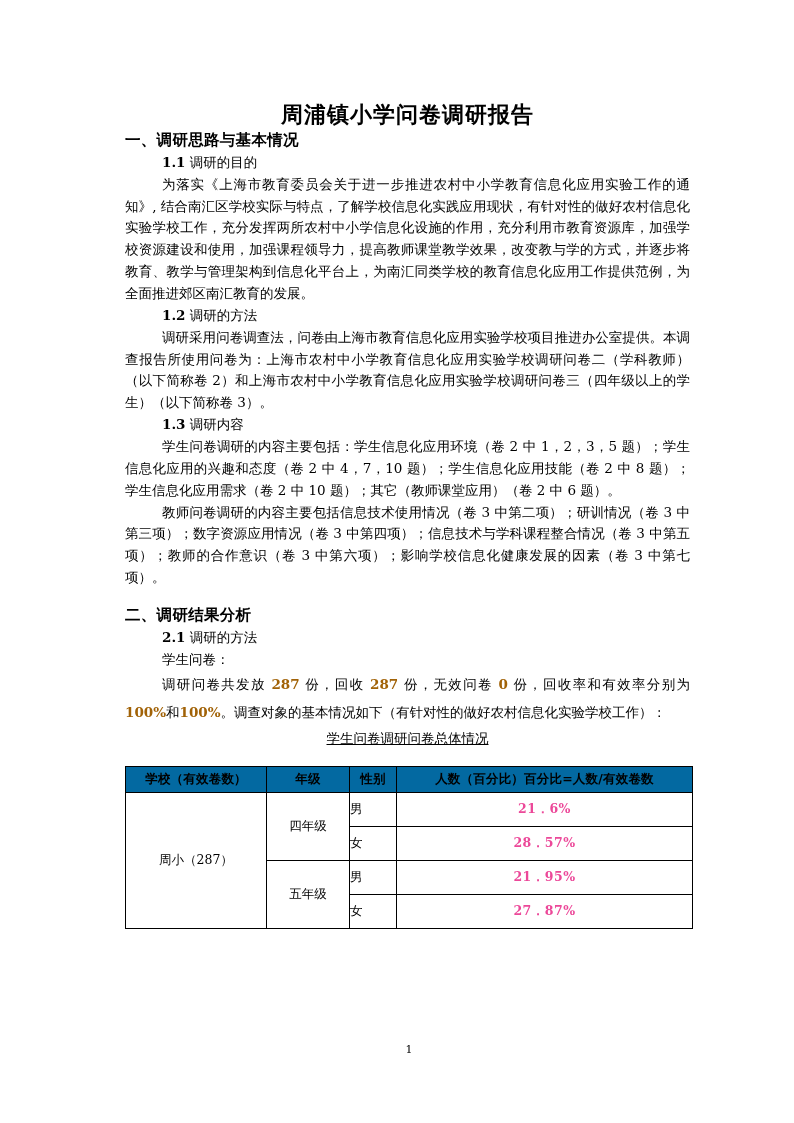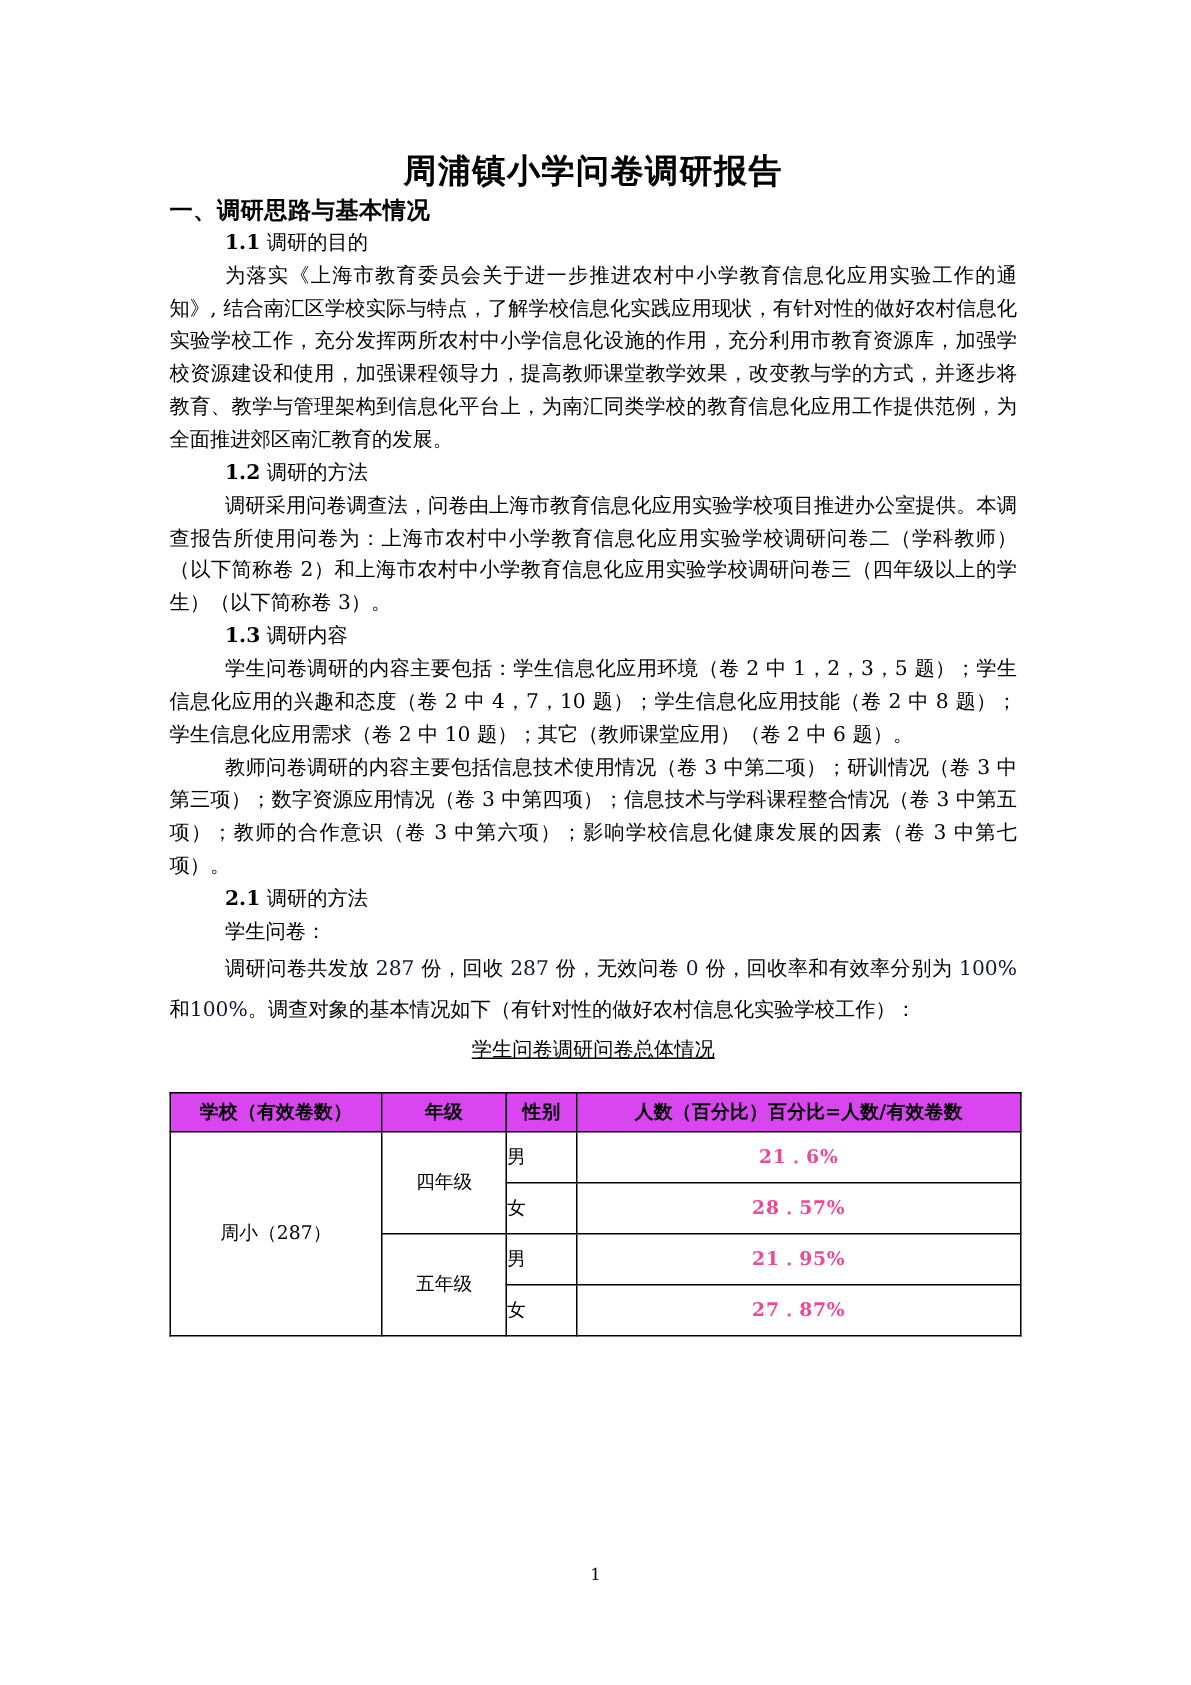--- a/index.html
+++ b/index.html
@@ -11,21 +11,21 @@
     width: 794px;
     height: 1123px;
     position: relative;
     font-family: "DejaVu Serif", "Liberation Serif", serif;
     color: #000000;
     overflow: hidden;
   }
 
   .page {
     position: absolute;
-    left: 0;
+    left: 12px;
     top: 0;
     width: 695px;
     height: 1123px;
     background: #ffffff;
   }
 
   .content {
     position: absolute;
     left: 113px;
     top: 0;
@@ -76,22 +76,22 @@
     text-align: justify;
     text-justify: inter-ideograph;
     text-indent: 37px;
   }
 
   p.body.spaced {
     line-height: 2.05;
   }
 
   .red {
-    color: #0f172a;
-    font-weight: normal;
+    color: #a16207;
+    font-weight: bold;
   }
 
   
   .table-caption {
     font-family: "DejaVu Serif", "Liberation Serif", serif;
     font-size: 13.5px;
     text-align: center;
     margin: 0;
     line-height: 1.9;
     text-decoration: underline;
@@ -109,21 +109,21 @@
     width: 567px;
     table-layout: fixed;
     font-family: "DejaVu Sans", "Liberation Sans", sans-serif;
   }
   table.data th,
   table.data td {
     border: 1px solid #000000;
     padding: 0;
   }
   table.data th {
-    background: #d946ef;
+    background: #0369a1;
     font-family: "DejaVu Sans", "Liberation Sans", sans-serif;
     font-size: 12.5px;
     font-weight: bold;
     text-align: center;
     height: 25px;
     letter-spacing: 0.2px;
   }
   table.data td {
     font-family: "DejaVu Serif", "Liberation Serif", serif;
     font-size: 12.5px;
@@ -182,20 +182,21 @@
     <div class="h2"><span class="num">1.1</span> <span>调研的目的</span></div>
     <p class="body">为落实《上海市教育委员会关于进一步推进农村中小学教育信息化应用实验工作的通知》, 结合南汇区学校实际与特点，了解学校信息化实践应用现状，有针对性的做好农村信息化实验学校工作，充分发挥两所农村中小学信息化设施的作用，充分利用市教育资源库，加强学校资源建设和使用，加强课程领导力，提高教师课堂教学效果，改变教与学的方式，并逐步将教育、教学与管理架构到信息化平台上，为南汇同类学校的教育信息化应用工作提供范例，为全面推进郊区南汇教育的发展。</p>
 
     <div class="h2"><span class="num">1.2</span> <span>调研的方法</span></div>
     <p class="body">调研采用问卷调查法，问卷由上海市教育信息化应用实验学校项目推进办公室提供。本调查报告所使用问卷为：上海市农村中小学教育信息化应用实验学校调研问卷二（学科教师）（以下简称卷 2）和上海市农村中小学教育信息化应用实验学校调研问卷三（四年级以上的学生）（以下简称卷 3）。</p>
 
     <div class="h2"><span class="num">1.3</span> <span>调研内容</span></div>
     <p class="body">学生问卷调研的内容主要包括：学生信息化应用环境（卷 2 中 1，2，3，5 题）；学生信息化应用的兴趣和态度（卷 2 中 4，7，10 题）；学生信息化应用技能（卷 2 中 8 题）；学生信息化应用需求（卷 2 中 10 题）；其它（教师课堂应用）（卷 2 中 6 题）。</p>
     <p class="body">教师问卷调研的内容主要包括信息技术使用情况（卷 3 中第二项）；研训情况（卷 3 中第三项）；数字资源应用情况（卷 3 中第四项）；信息技术与学科课程整合情况（卷 3 中第五项）；教师的合作意识（卷 3 中第六项）；影响学校信息化健康发展的因素（卷 3 中第七项）。</p>
 
+    <div class="h1 second">二、调研结果分析</div>
 
     <div class="h2"><span class="num">2.1</span> <span>调研的方法</span></div>
     <p class="body">学生问卷：</p>
 
     <p class="body spaced"><span>调研问卷共发放 </span><span class="red">287</span><span> 份，回收 </span><span class="red">287</span><span> 份，无效问卷 </span><span class="red">0</span><span> 份，回收率和有效率分别为 </span><span class="red">100%</span><span>和</span><span class="red">100%</span><span>。调查对象的基本情况如下（有针对性的做好农村信息化实验学校工作）：</span></p>
 
     <div class="table-caption">学生问卷调研问卷总体情况</div>
 
     <div class="tbl-wrap">
       <table class="data">

